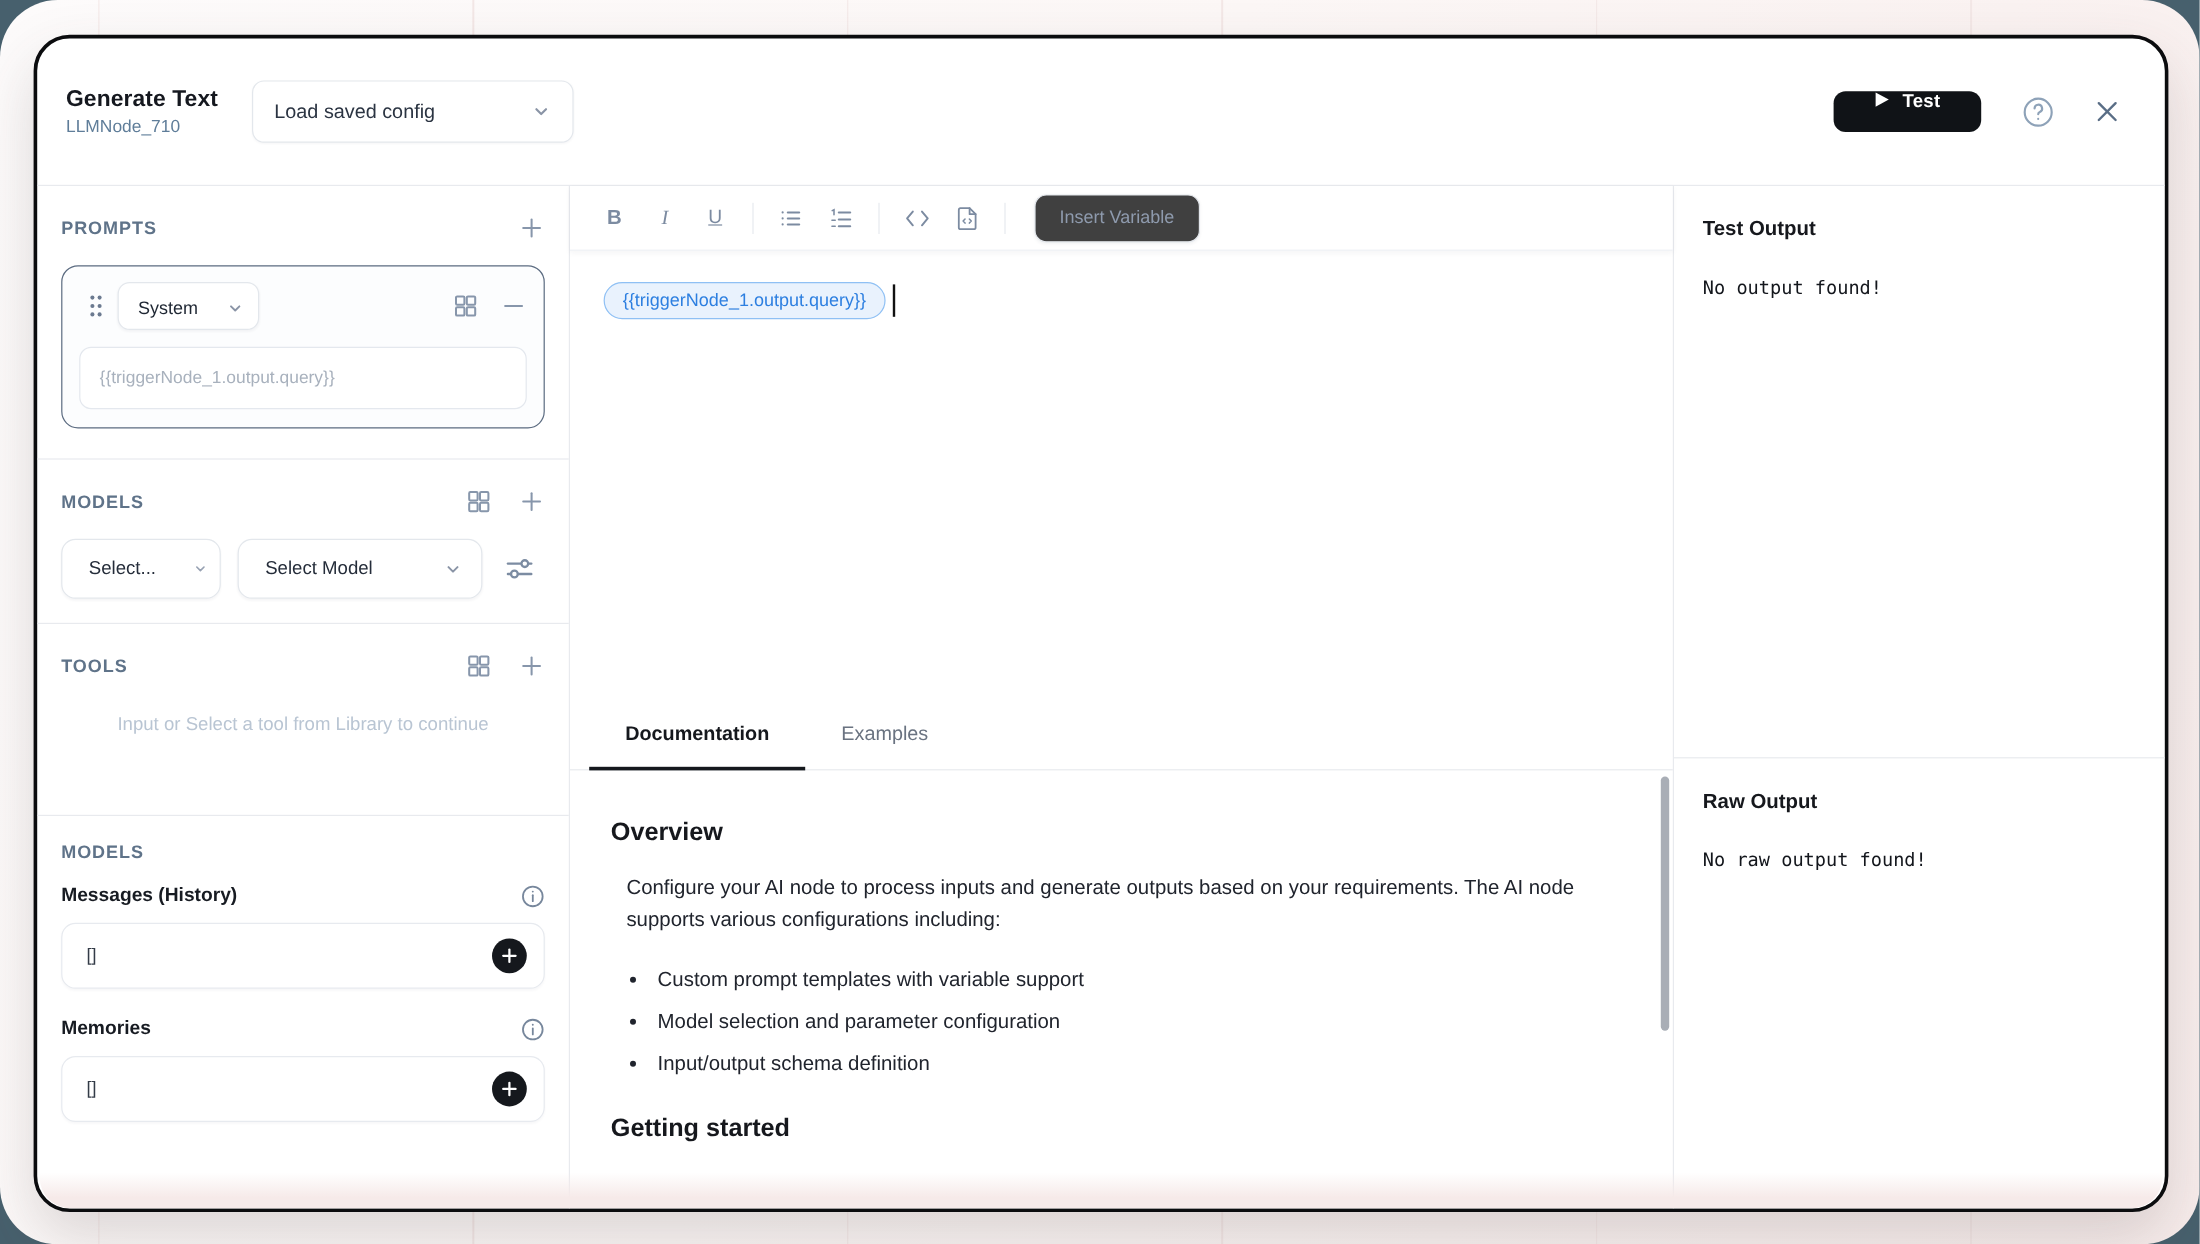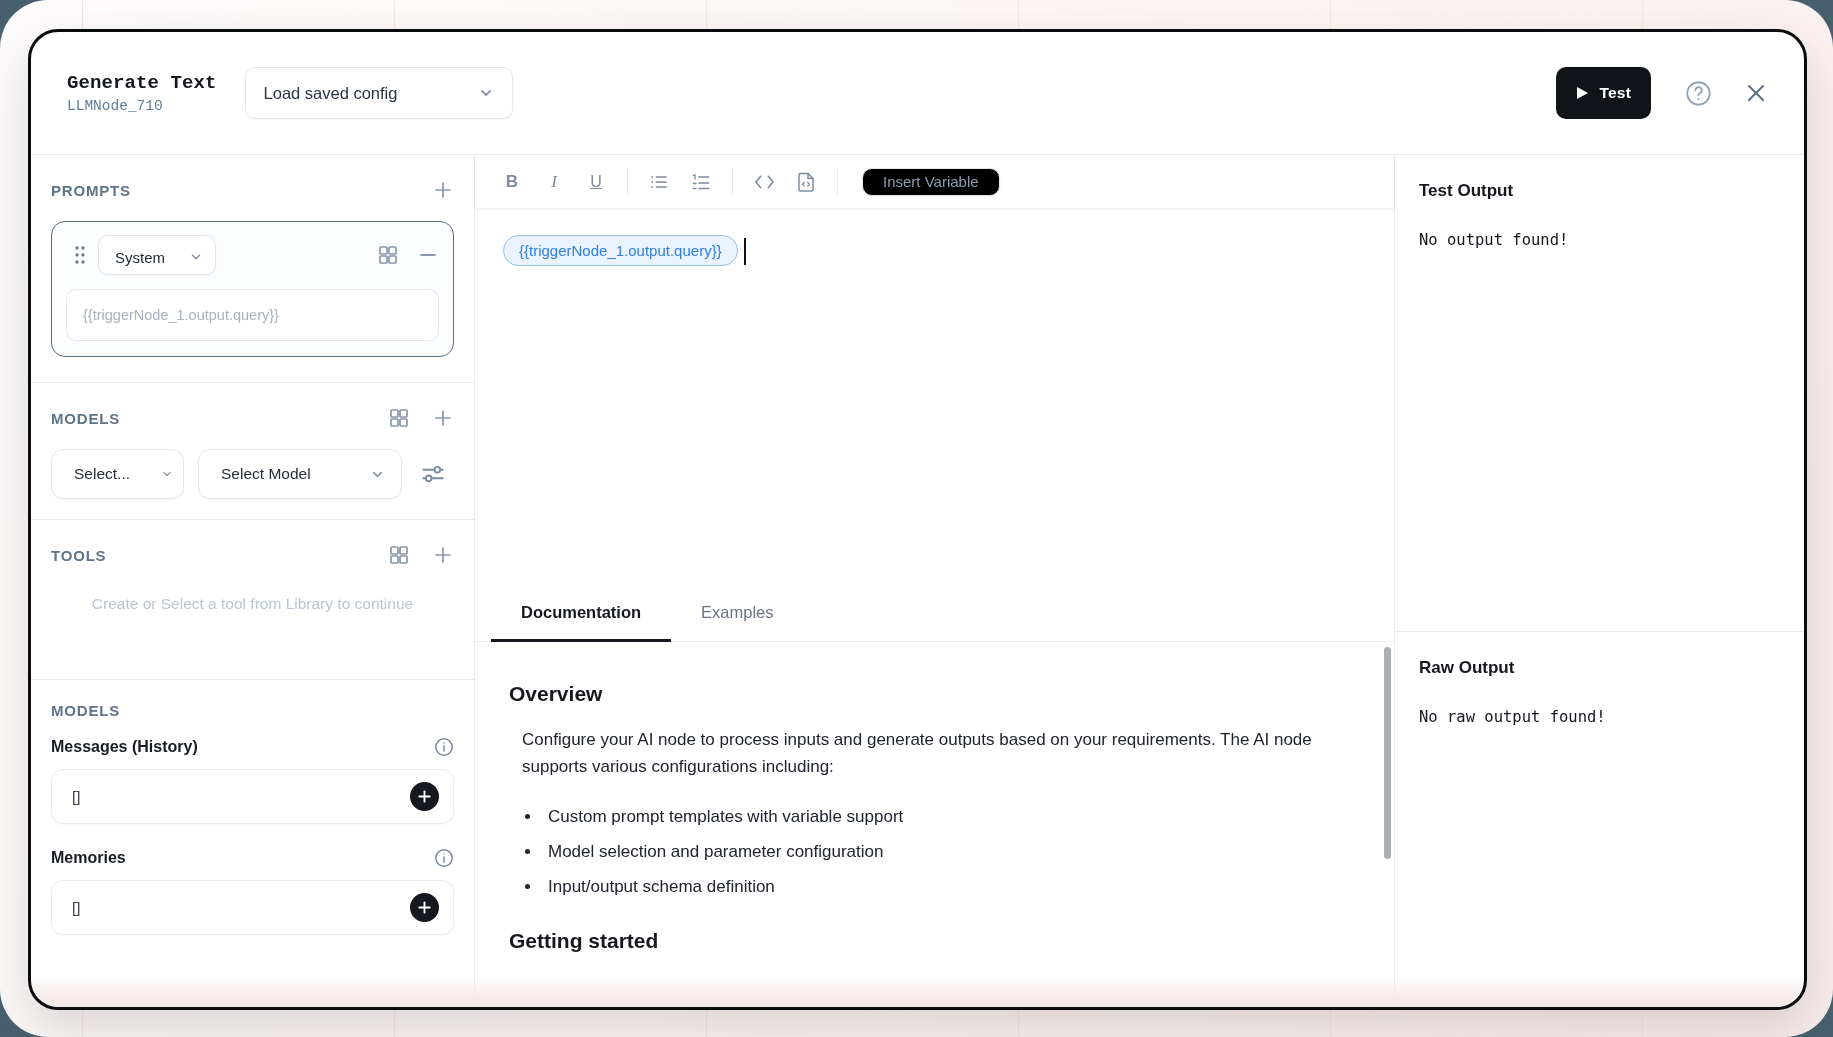--- a/index.html
+++ b/index.html
@@ -27,33 +27,33 @@
   .modal::after { 
     content:""; position:absolute; left:2px; right:2px; bottom:0; height:30px;
     background:linear-gradient(rgba(247,235,234,0), #f6eae9 70%);
     border-radius:0 0 26px 26px; pointer-events:none; z-index:9;
   }
   
   .header {
     height:123px; flex:0 0 auto; border-bottom:1px solid #e8eaee;
     display:flex; align-items:center; padding:0 36px 0 20px;
   }
-  .title-block { margin-left:16px;font-family:Liberation Mono, monospace; }
+  .title-block { margin-left:4px; }
   .title { font-size:19px; font-weight:700; color:#15181f; letter-spacing:.1px; }
   .subtitle { font-size:14.5px; color:#5f7d99; margin-top:4px; }
   .config-select {
     margin-left:28px; width:268px; height:52px; border:1px solid #e3e7ec; border-radius:10px;
     display:flex; align-items:center; padding:0 18px; cursor:pointer;
     box-shadow:0 1px 2px rgba(20,30,50,.04); background:#fff;
   }
   .config-select .sel-text { font-size:16.5px; color:#2b3442; flex:1; }
   .header-right { margin-left:auto; display:flex; align-items:center; }
   .test-btn {
     background:#101317; color:#fff; border:none; border-radius:10px;
-    height:52px; padding:0 20px; display:flex; align-items:center; gap:10px;
+    height:34px; padding:0 34px; display:flex; gap:10px;
     font-size:15.5px; font-weight:700; font-family:inherit; cursor:pointer; letter-spacing:.2px;
   }
   .help-icon { margin-left:34px; width:27px; height:27px; color:#8ea2b8; cursor:pointer; }
   .close-icon { margin-left:32px; width:24px; height:24px; color:#5a6e86; cursor:pointer; }
   
   .body { flex:1; display:flex; min-height:0; }
   
   .sidebar { width:444px; flex:0 0 auto; border-right:1px solid #e8eaee; display:flex; flex-direction:column; }
   .section { padding:24px 20px 20px; border-bottom:1px solid #e8eaee; }
   .section:last-child { border-bottom:none; }
@@ -117,22 +117,22 @@
   }
   .tb-btn {
     width:42px; height:38px; display:flex; align-items:center; justify-content:center;
     color:#7c8ba1; background:none; border:none; border-radius:8px; cursor:pointer;
   }
   .tb-bold { font-size:17px; font-weight:700; font-family:inherit; }
   .tb-italic { font-size:17px; font-style:italic; font-family:"Liberation Serif",serif; }
   .tb-underline { font-size:16px; text-decoration:underline; font-family:inherit; }
   .tb-sep { width:1px; height:26px; background:#e6e9ee; margin:0 10px; }
   .insert-var-btn {
-    margin-left:14px; height:28px; padding:0 20px; border:1px solid #e3e7ec; border-radius:10px;
-    background:#000000; color:#8e9aad; font-size:15px; font-family:inherit; cursor:pointer;
+    margin-left:14px; height:40px; padding:0 20px; border:1px solid #e3e7ec; border-radius:10px;
+    background:#404040; color:#8e9aad; font-size:15px; font-family:inherit; cursor:pointer;
     box-shadow:0 1px 3px rgba(20,30,50,.06);
   }
   .editor { flex:1; padding:26px 28px; min-height:0; cursor:text; }
   .var-chip {
     display:inline-block; padding:6px 15px; border-radius:16px;
     background:#e9f2fd; border:1px solid #8fc0f4; color:#2d7fe0; font-size:15px;
   }
   .caret { display:inline-block; width:2px; height:27px; background:#111; vertical-align:middle; margin-left:6px; }
   .tabbar { height:55px; flex:0 0 auto; border-bottom:1px solid #e8eaee; display:flex; padding:0 0 0 16px; }
   .tab {
@@ -285,21 +285,21 @@
                 <rect x="12" y="3" width="7" height="7" rx="1"></rect>
                 <rect x="3" y="12" width="7" height="7" rx="1"></rect>
                 <rect x="12" y="12" width="7" height="7" rx="1"></rect>
               </svg>
             <svg class="icon-btn" viewBox="0 0 22 22" fill="none" stroke="currentColor" stroke-width="1.7" stroke-linecap="round">
                 <line x1="11" y1="4" x2="11" y2="18"></line>
                 <line x1="4" y1="11" x2="18" y2="11"></line>
               </svg>
           </span>
         </div>
-        <div class="tools-empty">Create or Select a tool from Library to continue</div>
+        <div class="tools-empty">Input or Select a tool from Library to continue</div>
       </div>
 
       <div class="section" style="flex:1; padding-top:22px;">
         <div class="sec-head">
           <span class="sec-label">MODELS</span>
         </div>
 
         <div class="input-label-row">
           <span class="input-label">Messages (History)</span>
           <svg class="info-icon" viewBox="0 0 20 20" fill="none" stroke="currentColor" stroke-width="1.5" stroke-linecap="round">

